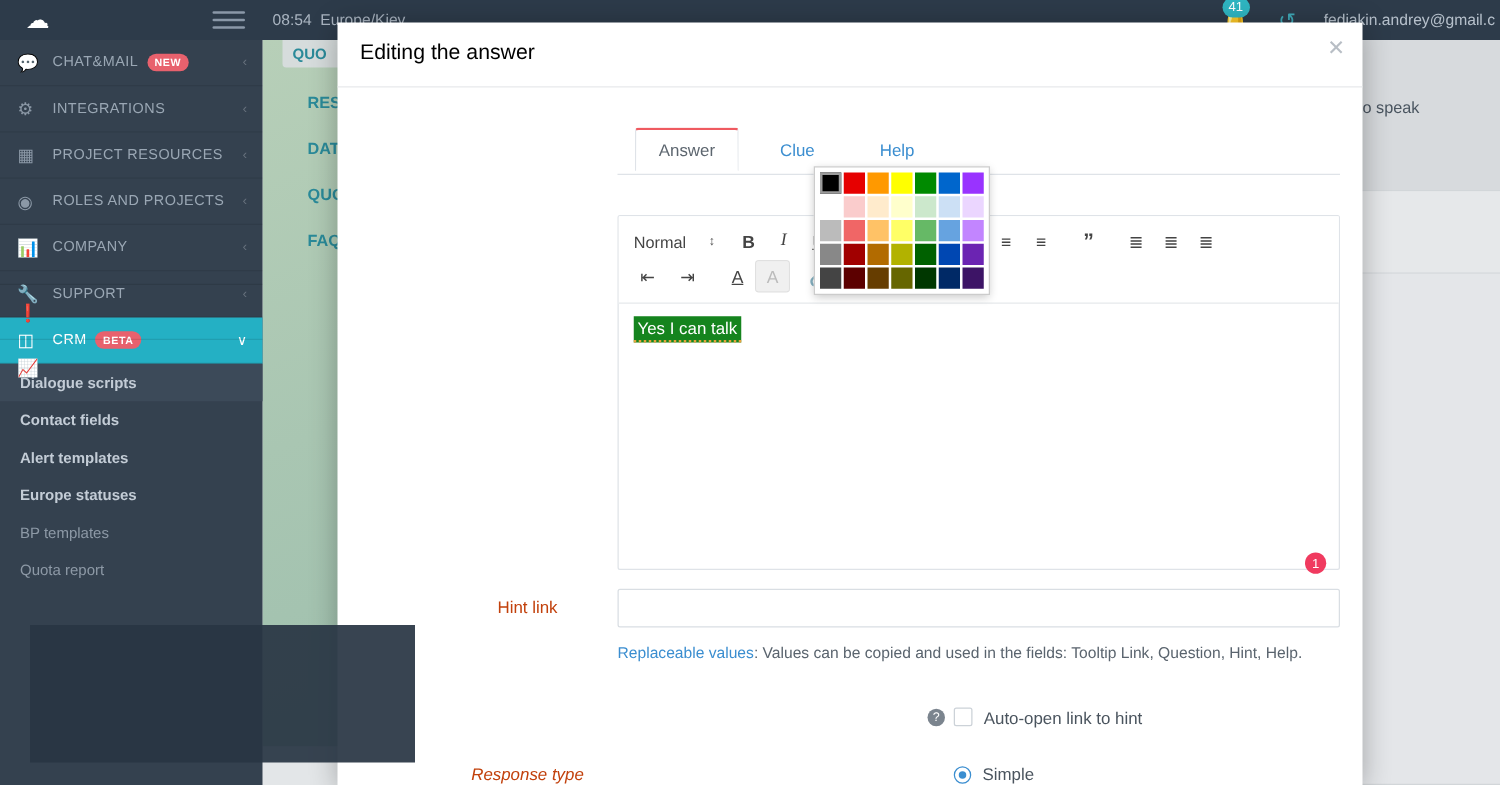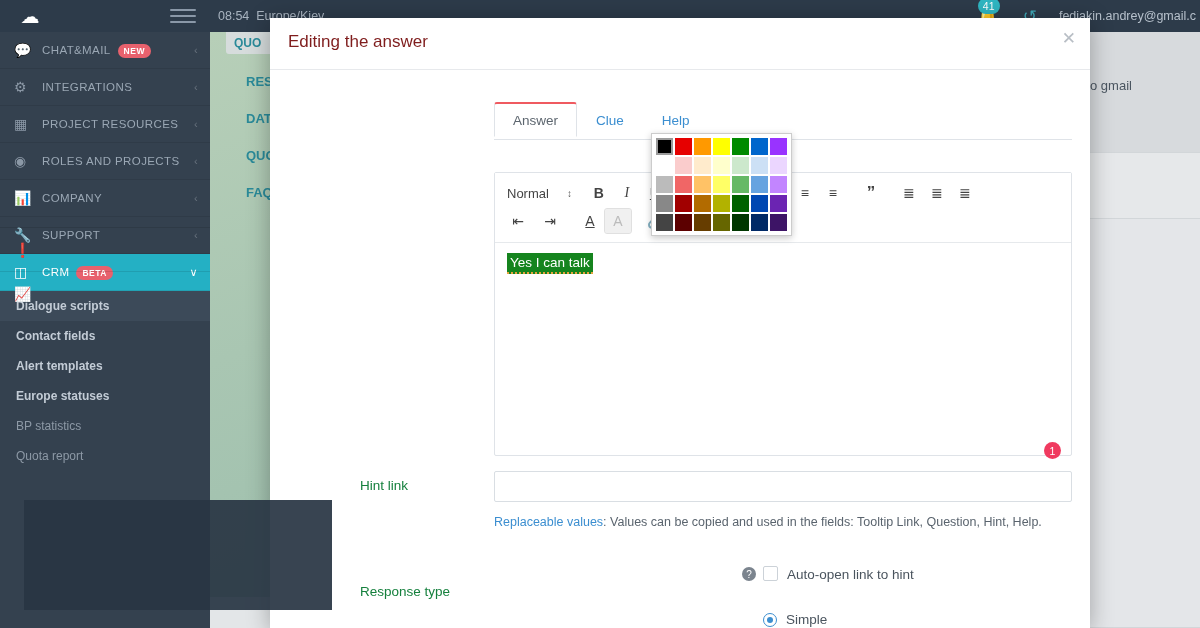--- a/index.html
+++ b/index.html
@@ -77,26 +77,26 @@
   .bg-rows { position: absolute; left: 100px; right: 0; top: 0; bottom: 0; }
   .bg-row { position: absolute; left: 0; right: 0; border-bottom: 1px solid #d2d6d9; }
   .bg-text { position: absolute; color: #4a5560; font-size: 13px; white-space: nowrap; }
 
   
   .modal {
     position: absolute; left: 270px; top: 18px; width: 820px; height: 610px;
     background: #fff; box-shadow: 0 3px 22px rgba(0,0,0,.30); z-index: 10;
   }
   .modal-head { height: 52px; border-bottom: 1px solid #e7e9ec; position: relative; }
-  .modal-title { position: absolute; left: 18px; top: 14px; font-size: 17px; color: #7f1d1d; }
+  .modal-title { position: absolute; left: 18px; top: 14px; font-size: 17px; color: #000000; }
   .modal-close { position: absolute; right: 14px; top: 10px; color: #b8bec5; font-size: 17px; cursor: pointer; }
   .modal-body { position: relative; height: 558px; }
 
   .tabs { position: absolute; left: 224px; top: 32px; display: flex; align-items: flex-end; }
-  .tab { padding: 9px 18px 8px; font-size: 13.5px; color: #3b8ed0; cursor: pointer; border: 1px solid transparent; }
+  .tab { padding: 9px 18px 8px; font-size: 13.5px; color: #3b8ed0; cursor: pointer; border: 1px solid transparent; margin-left: 14px; }
   .tab.active {
     color: #5d666f; background: #fff; border: 1px solid #dfe3e8;
     border-bottom-color: #fff; border-top: 2px solid #ef5a60; border-radius: 3px 3px 0 0;
   }
   .tab-underline { position: absolute; left: 224px; top: 69px; width: 578px; border-bottom: 1px solid #dfe3e8; }
 
   .editor-shell { position: absolute; left: 224px; top: 102px; width: 578px; height: 284px; border: 1px solid #dfe3e8; border-radius: 2px; }
   .tb {
     border-bottom: 1px solid #e6e9ec; padding: 6px 8px 7px 8px;
     background: #fff;
@@ -129,21 +129,21 @@
   .palette {
     position: absolute; left: 381px; top: 63px; background: #fff;
     border: 1px solid #ccc; box-shadow: 0 2px 7px rgba(0,0,0,.22);
     padding: 3px; z-index: 20;
   }
   .pal-row { display: flex; }
   .pal-cell { width: 17px; height: 17px; margin: 1px; cursor: pointer; }
   .pal-cell.sel { outline: 2px solid #9b9b9b; outline-offset: -2px; }
 
   
-  .frm-label { position: absolute; font-size: 13.5px; color: #15803d; text-align: left; }
+  .frm-label { position: absolute; font-size: 13.5px; color: #c2410c; text-align: center; }
   .hint-input {
     position: absolute; left: 224px; top: 401px; width: 578px; height: 31px;
     border: 1px solid #d9dee3; border-radius: 2px; padding: 0 9px; font-size: 13px;
     color: #444; font-family: "Liberation Sans", sans-serif; background: #fff;
   }
   .repl-line { position: absolute; left: 224px; top: 445px; font-size: 12.5px; color: #5a646e; white-space: nowrap; }
   .repl-line a { color: #3b8ed0; text-decoration: none; cursor: pointer; }
   .q-ico {
     position: absolute; left: 472px; top: 497px; width: 14px; height: 14px; border-radius: 50%;
     background: #7b848e; color: #fff; font-size: 10px; display: flex; align-items: center; justify-content: center;
@@ -189,21 +189,21 @@
       </div>
       <div class="green-link" style="top:42px">RESU</div>
       <div class="green-link" style="top:79px">DATA</div>
       <div class="green-link" style="top:116px">QUO</div>
       <div class="green-link" style="top:153px">FAQ</div>
     </div>
     <div class="bg-rows">
       <div class="bg-row" style="top:0; height:121px; background:#d7dadd;"></div>
       <div class="bg-row" style="top:121px; height:66px; background:#e6e8ea;"></div>
       <div class="bg-row" style="top:187px; height:409px; background:#e4e6e9;"></div>
-      <div class="bg-text" style="left:780px; top:46px;">o gmail</div>
+      <div class="bg-text" style="left:780px; top:46px;">o speak</div>
     </div>
   </div>
 
   <div class="sidebar">
     <div class="nav-item">
       <span class="nv-ico">💬</span>
       <span class="nv-label"><span>CHAT&amp;MAIL</span><span class="pill">NEW</span></span>
       <span class="nv-chev">‹</span>
     </div>
     <div class="nav-item">
@@ -234,21 +234,21 @@
     <div class="nav-item active">
       <span class="nv-ico">◫</span>
       <span class="nv-label"><span>CRM</span><span class="pill">BETA</span></span>
       <span class="nv-chev">∨</span>
     </div>
 
     <div class="subnav-item sel">Dialogue scripts</div>
     <div class="subnav-item">Contact fields</div>
     <div class="subnav-item">Alert templates</div>
     <div class="subnav-item">Europe statuses</div>
-    <div class="subnav-item dim">BP statistics</div>
+    <div class="subnav-item dim">BP templates</div>
     <div class="subnav-item dim">Quota report</div>
 
     <div class="foot-icons">
       <div class="foot-ico">❗</div>
       <div class="foot-ico">📈</div>
     </div>
   </div>
 
   <div class="topbar">
     <div class="logo-zone">
@@ -382,21 +382,21 @@
       <input class="hint-input" type="text" placeholder="" style="">
 
       <div class="repl-line">
         <a>Replaceable values</a><span>: Values can be copied and used in the fields: Tooltip Link, Question, Hint, Help.</span>
       </div>
 
       <div class="q-ico">?</div>
       <div class="chk"></div>
       <div class="chk-lbl">Auto-open link to hint</div>
 
-      <div class="frm-label" style="left:90px; top:514px; width:124px;">Response type</div>
+      <div class="frm-label" style="left:90px; top:542px; width:124px;font-style:italic;">Response type</div>
 
       <div class="radio-opt" style="top:542px;">
         <div class="radio-dot on"></div>
         <div class="radio-main">Simple</div>
 
       </div>
 
       <div class="radio-opt" style="top:594px;">
         
         

